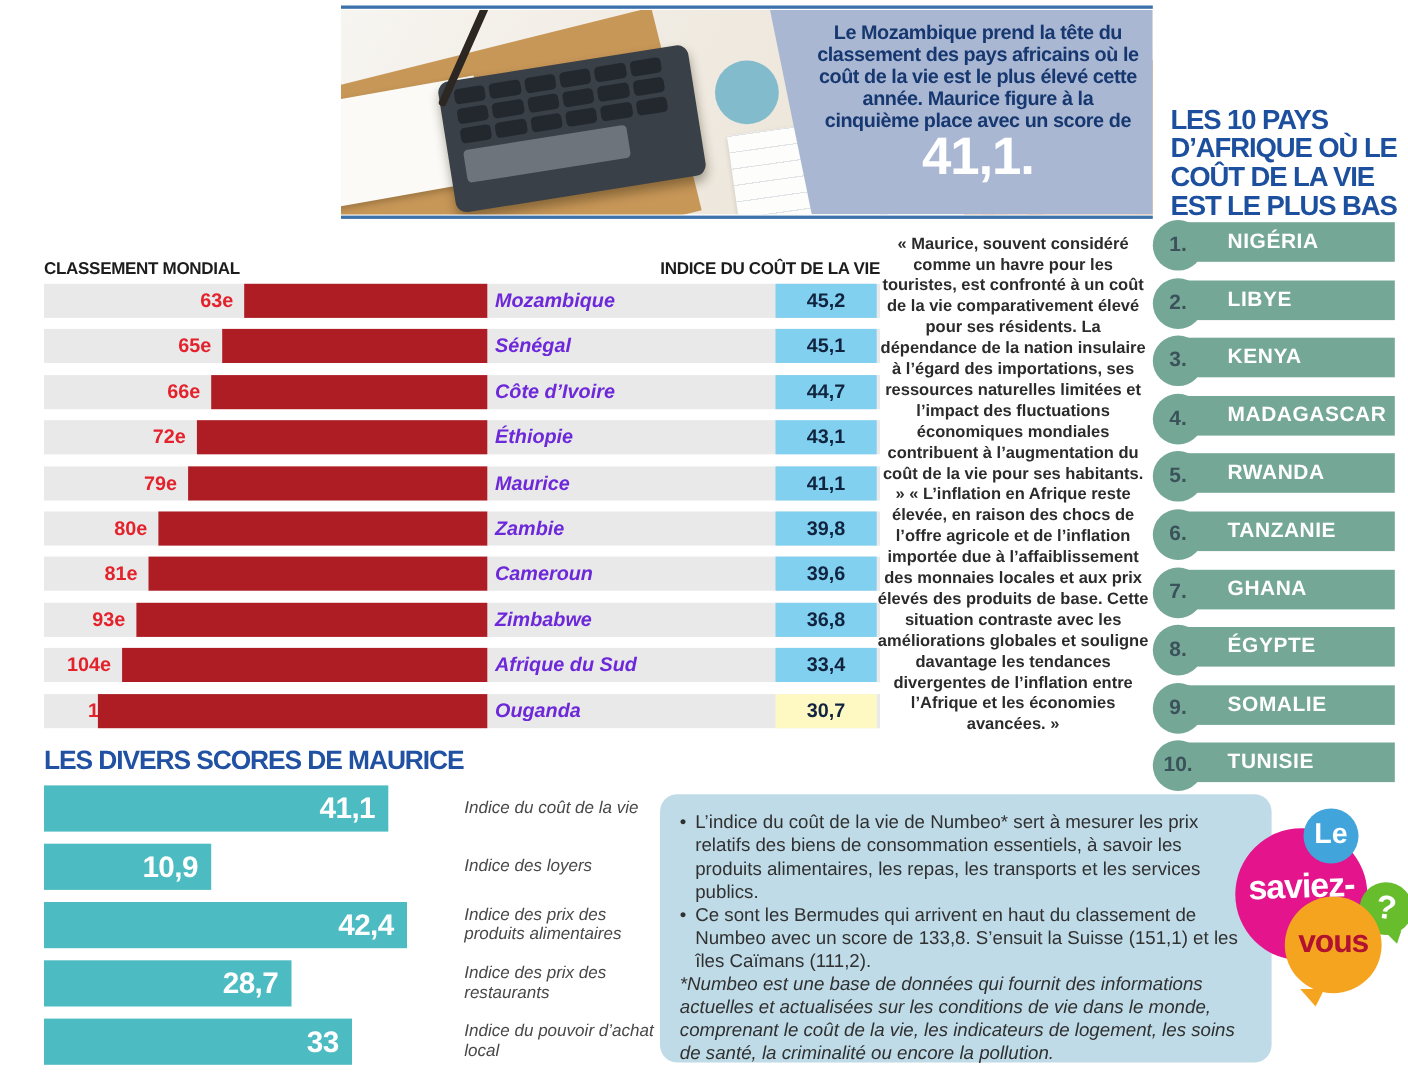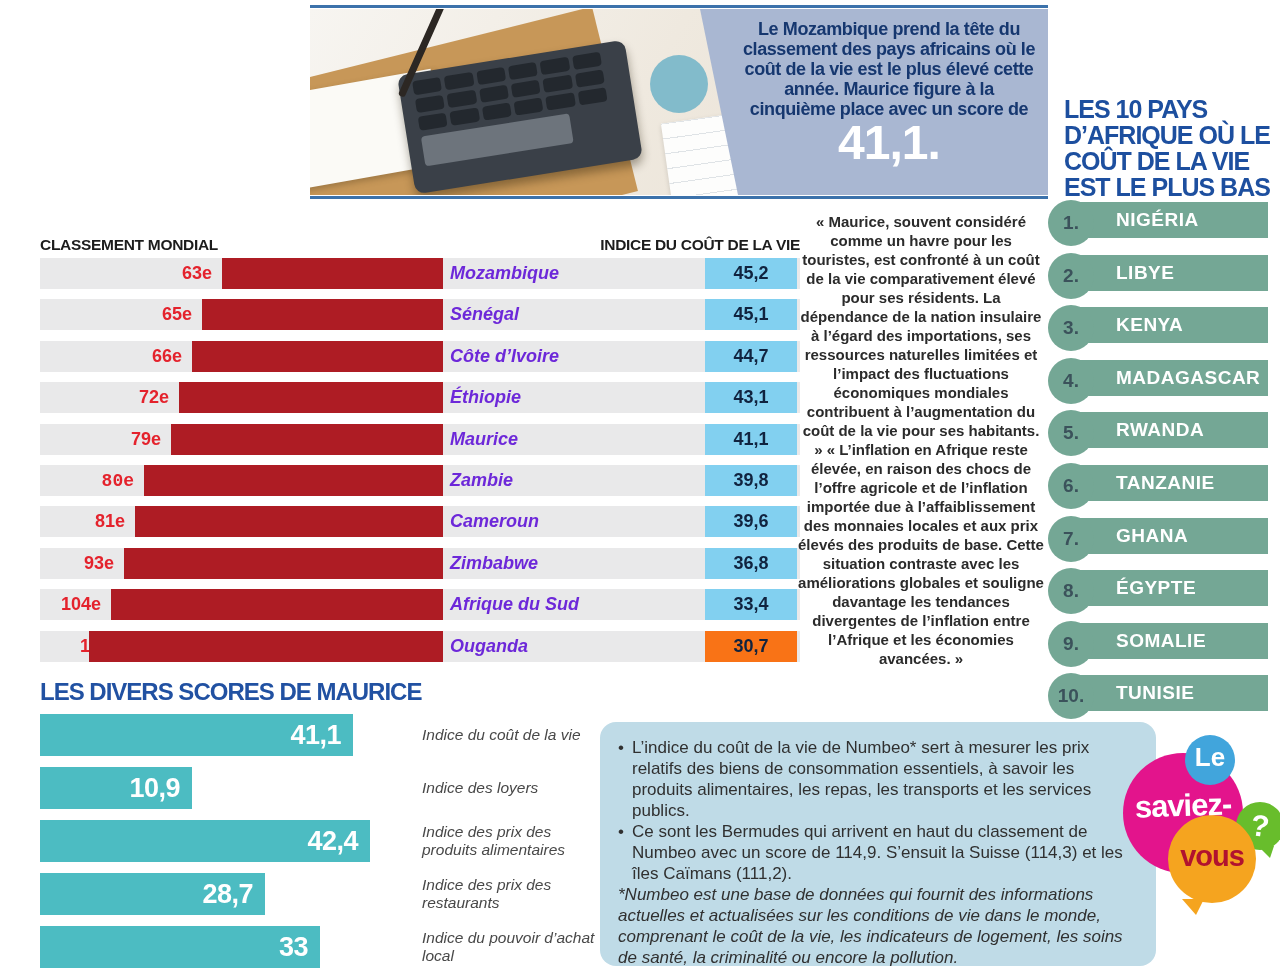--- a/index.html
+++ b/index.html
@@ -204,21 +204,21 @@
         <div class="country">Éthiopie</div>
         <div class="vbox" style="background: rgb(130, 208, 240);">43,1</div>
       </div>
       <div class="crow" style="top: 166px;">
         <div class="rank" style="left: 0px; width: 121px;">79e</div>
         <div class="rbar" style="left: 131px; width: 272px; background: rgb(174, 28, 36);"></div>
         <div class="country">Maurice</div>
         <div class="vbox" style="background: rgb(130, 208, 240);">41,1</div>
       </div>
       <div class="crow" style="top: 207px;">
-        <div class="rank" style="left: 0px; width: 94px; font-family: Liberation Mono, monospace;">80e</div>
+        <div class="rank" style="left: 0px; width: 94px;">80e</div>
         <div class="rbar" style="left: 104px; width: 299px; background: rgb(174, 28, 36);"></div>
         <div class="country">Zambie</div>
         <div class="vbox" style="background: rgb(130, 208, 240);">39,8</div>
       </div>
       <div class="crow" style="top: 248px;">
         <div class="rank" style="left: 0px; width: 85px;">81e</div>
         <div class="rbar" style="left: 95px; width: 308px; background: rgb(174, 28, 36);"></div>
         <div class="country">Cameroun</div>
         <div class="vbox" style="background: rgb(130, 208, 240);">39,6</div>
       </div>
@@ -231,21 +231,21 @@
       <div class="crow" style="top: 331px;">
         <div class="rank" style="left: 0px; width: 61px;">104e</div>
         <div class="rbar" style="left: 71px; width: 332px; background: rgb(174, 28, 36);"></div>
         <div class="country">Afrique du Sud</div>
         <div class="vbox" style="background: rgb(130, 208, 240);">33,4</div>
       </div>
       <div class="crow" style="top: 373px;">
         <div class="rank" style="left: 0px; width: 39px; margin-left: 40px;">114e</div>
         <div class="rbar" style="left: 49px; width: 354px; background: rgb(174, 28, 36);"></div>
         <div class="country">Ouganda</div>
-        <div class="vbox" style="background: #f97316;">30,7</div>
+        <div class="vbox" style="background: #fef9c3;">30,7</div>
       </div>
     </div>
 
   <div class="quote">« Maurice, souvent considéré comme un havre pour les touristes, est confronté à un coût de la vie comparativement élevé pour ses résidents. La dépendance de la nation insulaire à l’égard des importations, ses ressources naturelles limitées et l’impact des fluctuations économiques mondiales contribuent à l’augmentation du coût de la vie pour ses habitants. »  « L’inflation en Afrique reste élevée, en raison des chocs de l’offre agricole et de l’inflation importée due à l’affaiblissement des monnaies locales et aux prix élevés des produits de base. Cette situation contraste avec les améliorations globales et souligne davantage les tendances divergentes de l’inflation entre l’Afrique et les économies avancées. »</div>
 
   <div class="stitle">LES DIVERS SCORES DE MAURICE</div>
   <div id="scores" style="height: 254px;">
       <div class="srow" style="top: 0px;">
         <div class="sbar" style="width: 313px; background: rgb(76, 188, 194);">41,1</div>
         <div class="slabel">Indice du coût de la vie</div>
@@ -263,21 +263,21 @@
         <div class="slabel">Indice des prix des restaurants</div>
       </div>
       <div class="srow" style="top: 212px;">
         <div class="sbar" style="width: 280px; background: rgb(76, 188, 194);">33</div>
         <div class="slabel">Indice du pouvoir d’achat local</div>
       </div>
     </div>
 
   <div id="info">
       <div class="bullet"><span class="dot">•</span><span>L’indice du coût de la vie de Numbeo* sert à mesurer les prix relatifs des biens de consommation essentiels, à savoir les produits alimentaires, les repas, les transports et les services publics.</span></div>
-      <div class="bullet"><span class="dot">•</span><span>Ce sont les Bermudes qui arrivent en haut du classement de Numbeo avec un score de 114,9. S’ensuit la Suisse (114,3) et les îles Caïmans (111,2).</span></div>
+      <div class="bullet"><span class="dot">•</span><span>Ce sont les Bermudes qui arrivent en haut du classement de Numbeo avec un score de 133,8. S’ensuit la Suisse (151,1) et les îles Caïmans (111,2).</span></div>
       <div class="footnote">*Numbeo est une base de données qui fournit des informations actuelles et actualisées sur les conditions de vie dans le monde, comprenant le coût de la vie, les indicateurs de logement, les soins de santé, la criminalité ou encore la pollution.</div>
     </div>
 
   <div id="badge">
     <div class="bub b-mag"></div>
     <div class="bub b-blue"></div>
     <div class="bub b-green"></div>
     <div class="tail t-green"></div>
     <div class="bub b-orange"></div>
     <div class="tail t-orange"></div>

